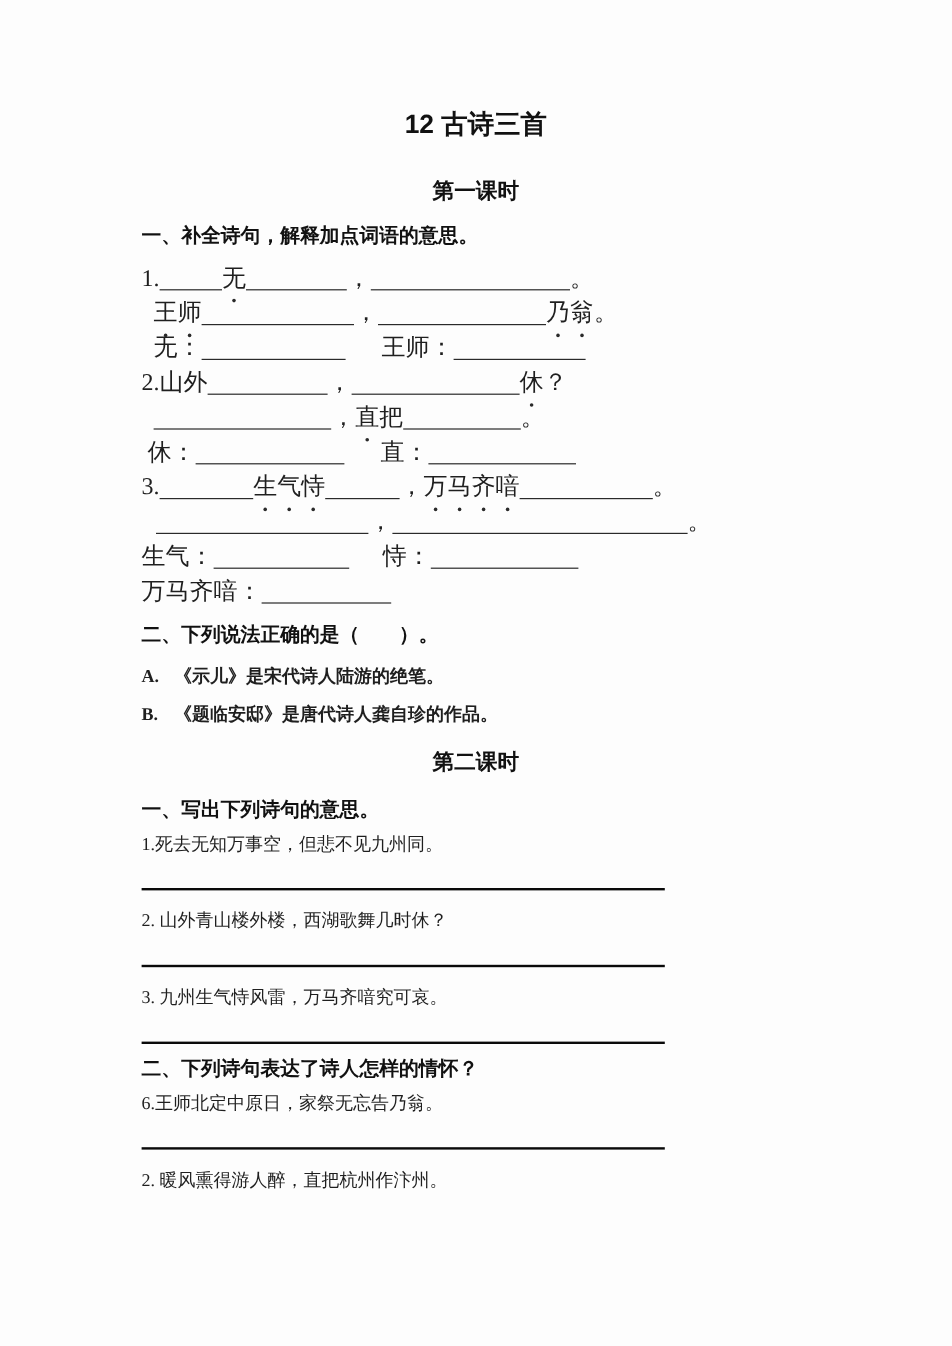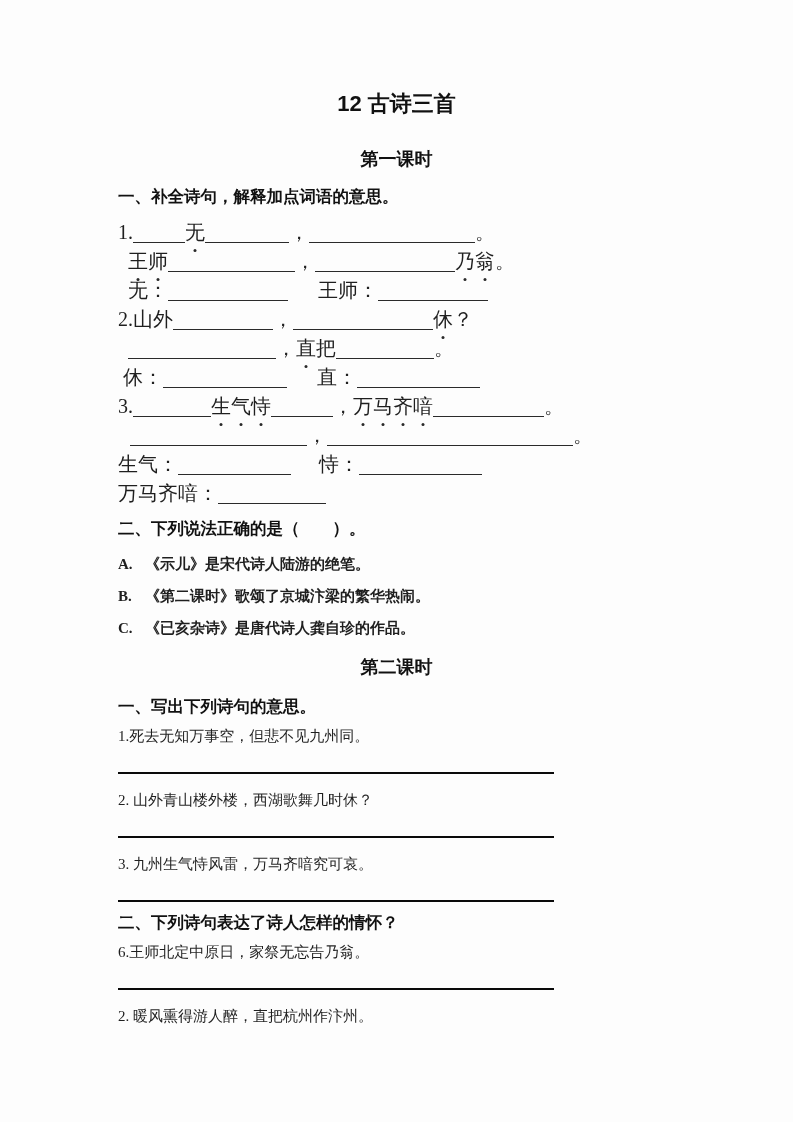--- a/index.html
+++ b/index.html
@@ -27,21 +27,21 @@
   .session-heading {
     margin: 30px 0 0 0;
     font-family: "Liberation Sans", "DejaVu Sans", sans-serif;
     font-weight: bold;
     font-size: 18px;
     line-height: 22px;
     color: #111;
   }
   .sec-heading {
     margin: 16px 0 0 118px;
-    font-family: Liberation Serif, serif;
+    font-family: Liberation Sans, sans-serif;
     font-weight: bold;
     font-size: 16.5px;
     line-height: 22px;
     color: #111;
   }
 
   .fill-area { margin: 10px 0 0 118px; }
   .fill-row {
     font-size: 20px;
     line-height: 29px;
@@ -108,24 +108,21 @@
     <div class="fill-row"><span>万马齐喑：</span><span class="blank" style="width: 108px;"></span></div>
   </div>
 
   <h3 class="sec-heading" style="margin-top:10px">二、下列说法正确的是（　　）。</h3>
 
   <div class="options">
     <div class="option-row">
       <span class="option-label">A.</span><span>《示儿》是宋代诗人陆游的绝笔。</span>
     </div>
     <div class="option-row">
-      <span class="option-label">B.</span><span>《第二课时》歌颂了京城汴梁的繁华热闹。</span>
-    </div>
-    <div class="option-row">
-      <span class="option-label">C.</span><span>《已亥杂诗》是唐代诗人龚自珍的作品。</span>
+      <span class="option-label">B.</span><span>《题临安邸》是唐代诗人龚自珍的作品。</span>
     </div>
   </div>
 
   <h2 class="session-heading center part2-gap">第二课时</h2>
 
   <h3 class="sec-heading" style="margin-top:18px">一、写出下列诗句的意思。</h3>
 
   <div class="qa">
     <p class="qa-text">1.死去无知万事空，但悲不见九州同。</p>
     <div class="answer-line"></div>

